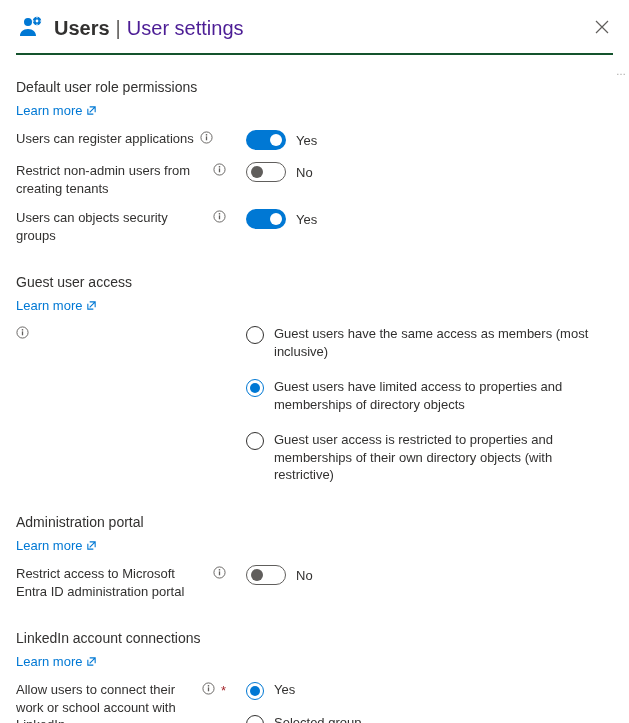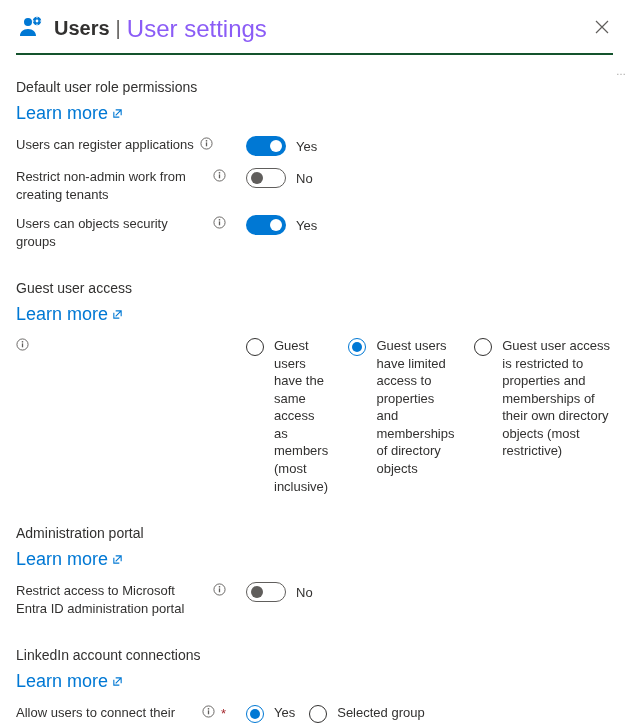--- a/index.html
+++ b/index.html
@@ -19,23 +19,23 @@
       margin-bottom: 6px;
       position: relative;
     }
     .users-icon { margin-right: 10px; flex: 0 0 auto; }
     .header-title {
       font-size: 20px;
       font-weight: 600;
       color: #323130;
     }
     .header-sub {
-      font-size: 24px;
+      font-size: 20px;
       font-weight: 400;
-      color: #8b5cf6;
+      color: #4c1d95;
       margin-left: 6px;
     }
     .header-divider {
       font-size: 20px;
       font-weight: 400;
       color: #605e5c;
       margin-left: 6px;
     }
     .close-btn {
       margin-left: auto;
@@ -52,21 +52,21 @@
     }
     .section-heading {
       font-size: 14px;
       font-weight: 400;
       color: #323130;
       margin-bottom: 8px;
     }
     .learn-more {
       color: #0078d4;
       text-decoration: none;
-      font-size: 18px;
+      font-size: 13px;
       display: inline-flex;
       align-items: center;
       gap: 4px;
       margin-bottom: 12px;
     }
     .ext-icon { display: inline-flex; }
     .setting-row {
       display: flex;
       align-items: flex-start;
       margin-bottom: 12px;
@@ -105,21 +105,21 @@
       width: 12px; height: 12px;
       border-radius: 50%;
       top: 4px;
     }
     .toggle.on .knob { background: #fff; right: 4px; }
     .toggle.off .knob { background: #605e5c; left: 4px; top: 3px; }
     .toggle-state { font-size: 13px; color: #323130; }
 
     .radio-list {
       display: flex;
-      flex-direction: row;
+      flex-direction: column;
       gap: 18px;
       padding-left: 20px;
       flex: 1;
     }
     .radio-row {
       display: flex;
       align-items: flex-start;
       gap: 10px;
       cursor: pointer;
     }
@@ -208,21 +208,21 @@
     <div class="toggle-cell">
       <span class="toggle on">
           <span class="knob"></span>
         </span>
       <span class="toggle-state">Yes</span>
     </div>
   </div>
 
   <div class="setting-row">
     <div class="setting-label">
-      <span class="text">Restrict non-admin work from creating tenants</span>
+      <span class="text">Restrict non-admin users from creating tenants</span>
       <span class="info-icon">
         <svg width="13" height="13" viewBox="0 0 14 14">
             <circle cx="7" cy="7" r="6" stroke="#605e5c" fill="none"></circle>
             <circle cx="7" cy="4" r="0.9" fill="#605e5c"></circle>
             <rect x="6.3" y="5.8" width="1.4" height="4.2" fill="#605e5c"></rect>
           </svg>
       </span>
     </div>
     <div class="toggle-cell">
       <span class="toggle off">
@@ -279,21 +279,21 @@
         <span class="radio-label">Guest users have the same access as members (most inclusive)</span>
       </div>
       <div class="radio-row">
         <span class="radio selected">
             <span class="dot"></span>
           </span>
         <span class="radio-label">Guest users have limited access to properties and memberships of directory objects</span>
       </div>
       <div class="radio-row">
         <span class="radio"></span>
-        <span class="radio-label">Guest user access is restricted to properties and memberships of their own directory objects (most restrictive)</span>
+        <span class="radio-label">Guest user access is restricted to properties and memberships of their own directory objects (with restrictive)</span>
       </div>
     </div>
   </div>
 </div>
 
 <div class="section">
   <div class="section-heading">Administration portal</div>
   <a href="#" class="learn-more">
     <span>Learn more</span>
     <span class="ext-icon">

